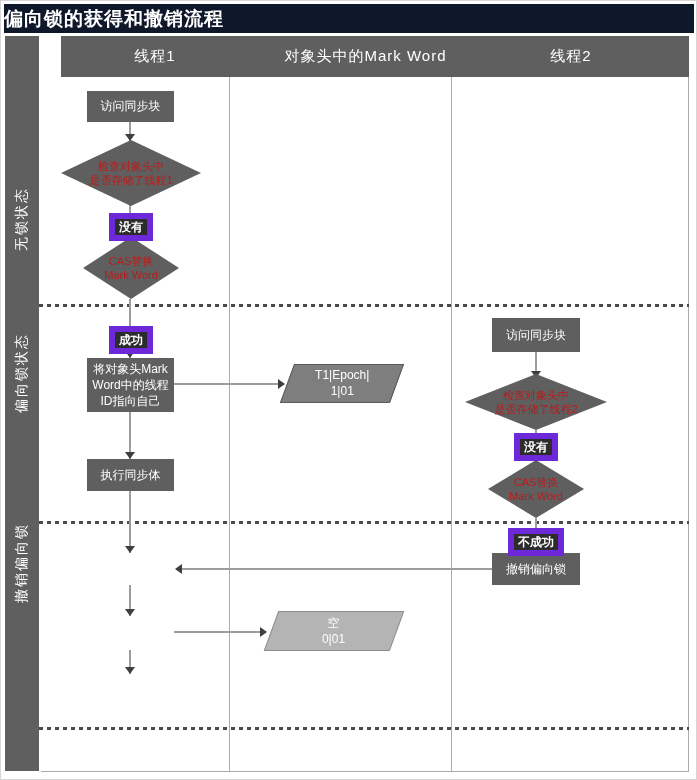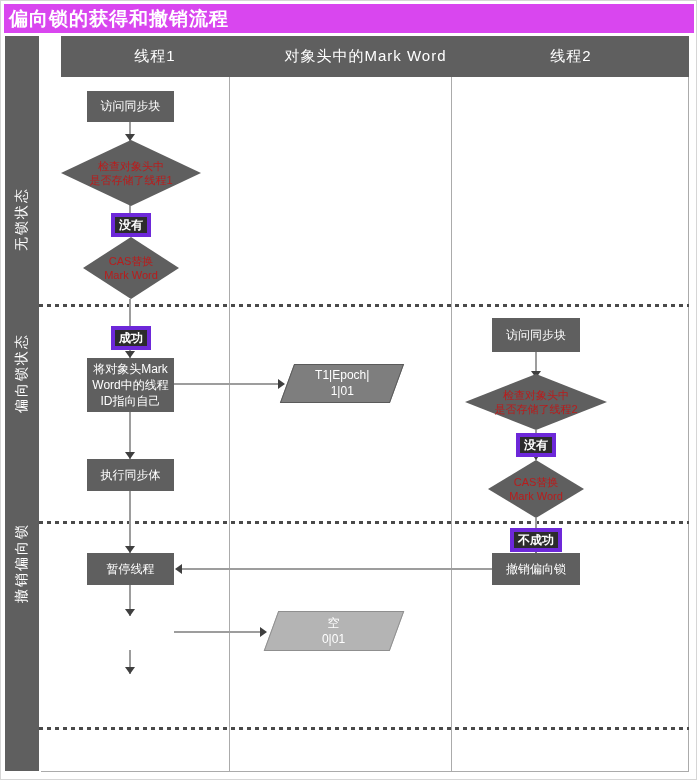--- a/index.html
+++ b/index.html
@@ -4,22 +4,22 @@
 <style>
   html,body{margin:0;padding:0;background:#ffffff;}
   #canvas{
     position:relative;width:697px;height:780px;background:#ffffff;
     font-family:"Liberation Sans","DejaVu Sans",sans-serif;
     box-sizing:border-box;border:1px solid #d6d6d6;overflow:hidden;
   }
   #canvas *{box-sizing:border-box;}
   .titlebar{
     position:absolute;left:3px;top:3px;width:690px;height:29px;
-    background:#d946ef;color:#fff;font-size:19px;font-weight:bold;
-    line-height:29px;padding-left:5px;letter-spacing:1px;
+    background:#0f172a;color:#fff;font-size:19px;font-weight:bold;
+    line-height:29px;letter-spacing:1px;
   }
   .sidebar{position:absolute;left:4px;top:35px;width:34px;height:735px;background:#5f5f5f;}
   .side-label{
     position:absolute;left:21px;color:#fff;font-size:14px;white-space:nowrap;
     transform:translate(-50%,-50%) rotate(-90deg);letter-spacing:2px;
   }
   .lane-header{
     position:absolute;top:35px;height:41px;background:#5f5f5f;color:#fff;
     font-size:15px;display:flex;align-items:center;justify-content:center;letter-spacing:1px;
   }
@@ -38,21 +38,21 @@
     display:flex;align-items:center;justify-content:center;text-align:center;
     white-space:pre-line;z-index:2;
   }
   .diamond-bg{position:absolute;background:#5f5f5f;clip-path:polygon(50% 0,100% 50%,50% 100%,0 50%);z-index:2;}
   .dlabel{
     position:absolute;color:#b91c1c;font-size:11px;line-height:1.3;text-align:center;
     display:flex;align-items:center;justify-content:center;white-space:pre-line;z-index:3;
   }
   .badge{
     position:absolute;background:#2c2c2c;color:#fff;font-size:12px;font-weight:bold;
-    padding:1px 4px;border:4px solid #6d28d9;z-index:4;white-space:nowrap;
+    padding:1px 4px;border:6px solid #6d28d9;z-index:4;white-space:nowrap;
     transform:translateX(-50%);line-height:1.2;
   }
   .para{
     position:absolute;color:#fff;font-size:12px;line-height:1.35;text-align:center;
     display:flex;align-items:center;justify-content:center;white-space:pre-line;
     transform:skewX(-20deg);z-index:2;
   }
   .para > span{display:block;transform:skewX(20deg);}
   .para.dark{background:#7e7e7e;border:1px solid #5a5a5a;}
   .para.light{background:#b4b4b4;border:1px solid #8f8f8f;}
@@ -124,21 +124,20 @@
 Mark Word</div>
 
   <div class="badge" style="left:130px;top:317px;margin-top:8px;">成功</div>
 
   <div class="rect" style="left:86px;top:357px;width:87px;height:54px;">将对象头Mark
 Word中的线程
 ID指向自己</div>
 
   <div class="rect" style="left:86px;top:458px;width:87px;height:32px;">执行同步体</div>
 
-  <div class="rect" style="left:86px;top:552px;width:87px;height:32px;">暂停线程</div>
 
 
 
   <div class="para dark" style="left:286px;top:363px;width:110px;height:39px;">
     <span>T1|Epoch|
 1|01</span>
   </div>
   <div class="para light" style="left:270px;top:610px;width:126px;height:40px;">
     <span>空
 0|01</span>

